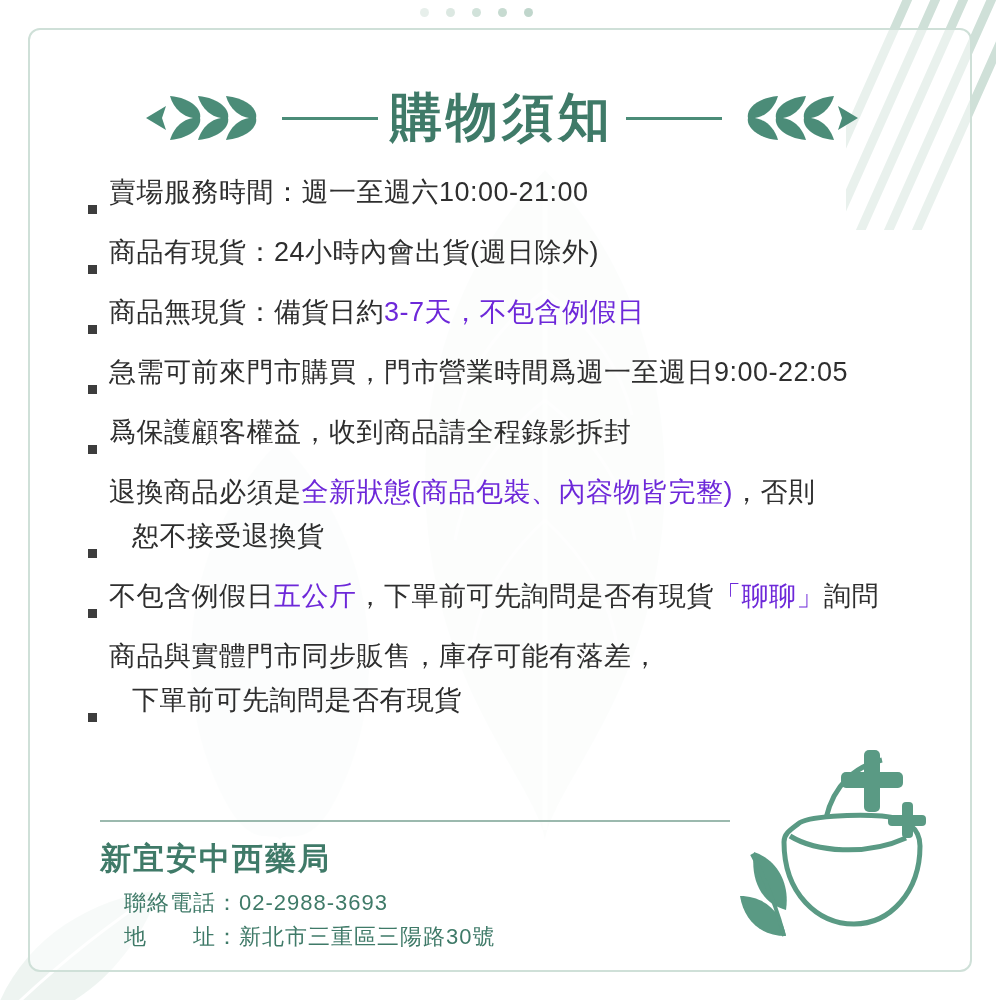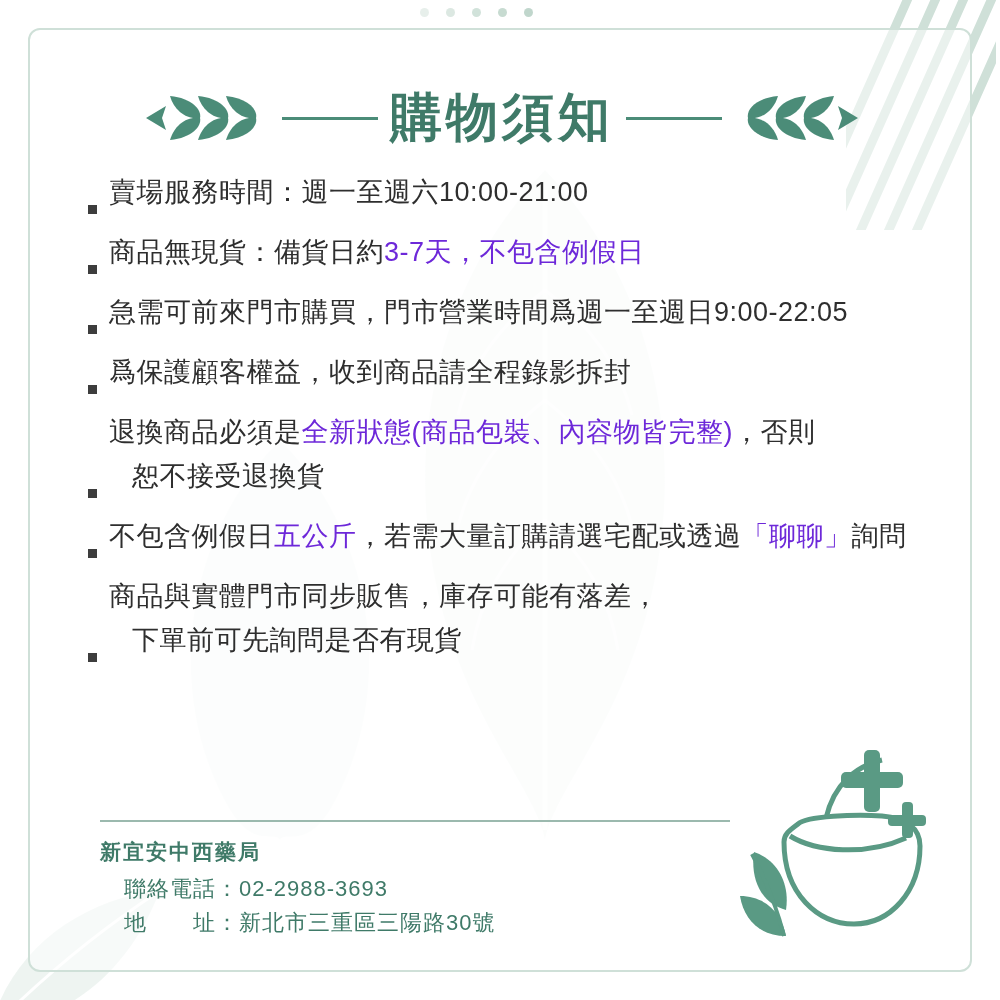--- a/index.html
+++ b/index.html
@@ -160,21 +160,21 @@
     background: #9bb9ae;
   }
   .footer {
     position: absolute;
     left: 70px;
     top: 808px;
     color: #3f7a68;
   }
   .shop-name {
     font-family: "Liberation Sans", sans-serif;
-    font-size: 21px;
+    font-size: 31px;
     font-weight: 700;
     letter-spacing: 2px;
     margin-bottom: 6px;
   }
   .shop-line {
     font-family: "Liberation Sans", sans-serif;
     font-size: 22px;
     letter-spacing: 1px;
     line-height: 34px;
     margin-left: 24px;
@@ -268,20 +268,26 @@
 
     <div class="list">
 
       <div class="item">
         <span class="bullet"></span>
         <div>
           <div class="item-text">賣場服務時間：週一至週六10:00-21:00</div>
         </div>
       </div>
 
+      <div class="item">
+        <span class="bullet"></span>
+        <div>
+          <div class="item-text">商品有現貨：24小時內會出貨(週日除外)</div>
+        </div>
+      </div>
 
       <div class="item">
         <span class="bullet"></span>
         <div class="item-text">
           <span>商品無現貨：備貨日約</span><span class="hl">3-7天，不包含例假日</span>
         </div>
       </div>
 
       <div class="item">
         <span class="bullet"></span>
@@ -303,21 +309,21 @@
           <div class="item-text">
             <span>退換商品必須是</span><span class="hl">全新狀態(商品包裝、內容物皆完整)</span><span>，否則</span>
           </div>
           <div class="item-text cont">恕不接受退換貨</div>
         </div>
       </div>
 
       <div class="item">
         <span class="bullet"></span>
         <div class="item-text">
-          <span>不包含例假日</span><span class="hl">五公斤</span><span>，若需大量訂購請選宅配或透過</span><span class="hl">「聊聊」</span><span>詢問</span>
+          <span>不包含例假日</span><span class="hl">五公斤</span><span>，下單前可先詢問是否有現貨</span><span class="hl">「聊聊」</span><span>詢問</span>
         </div>
       </div>
 
       <div class="item">
         <span class="bullet"></span>
         <div>
           <div class="item-text">商品與實體門市同步販售，庫存可能有落差，</div>
           <div class="item-text cont">下單前可先詢問是否有現貨</div>
         </div>
       </div>

